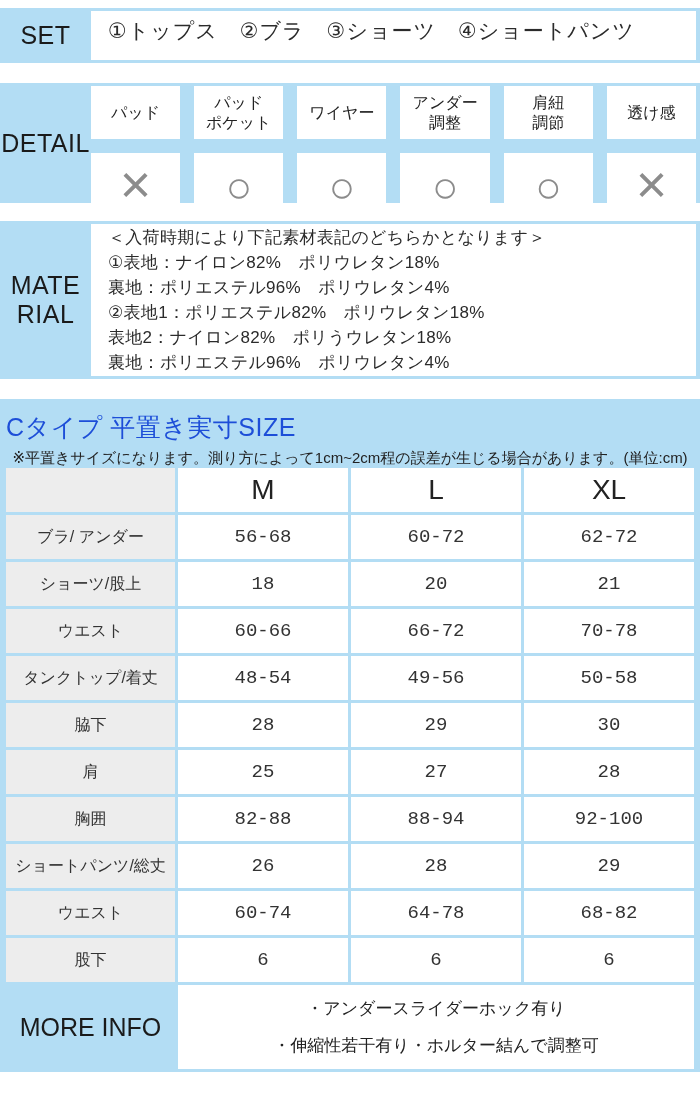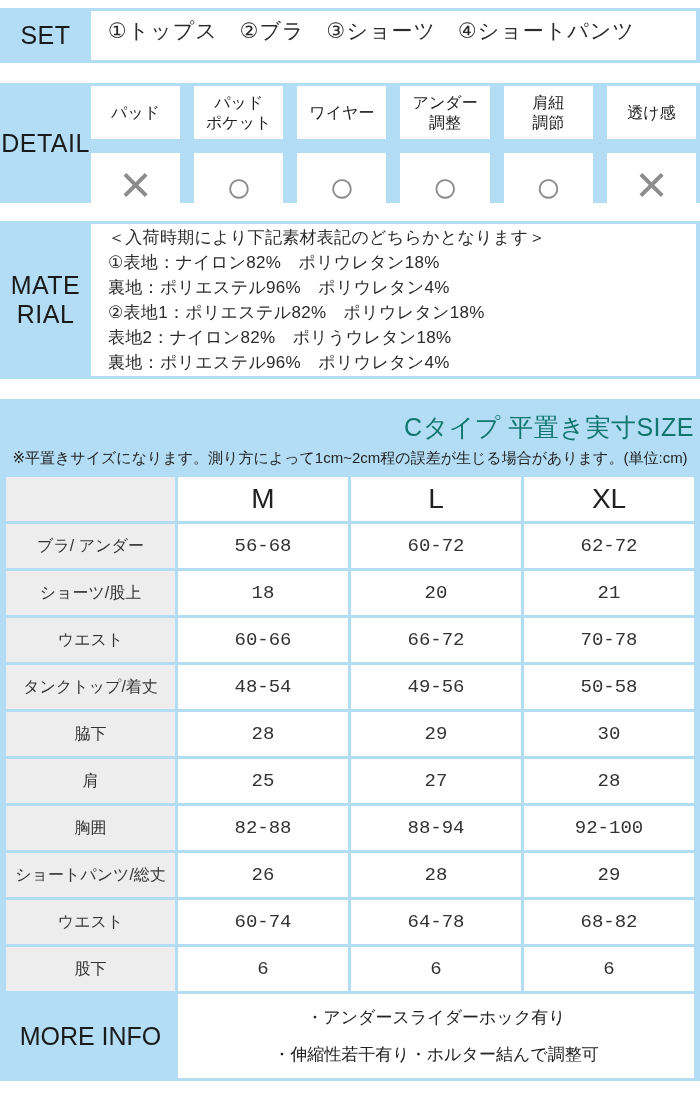--- a/index.html
+++ b/index.html
@@ -88,31 +88,30 @@
     letter-spacing: 0.3px;
   }
 
   
   .sec-size {
     margin-top: 20px;
     background: var(--blue);
     padding: 5px 6px 3px;
   }
   .size-title {
-    text-align: right;
+    text-align: left;
     font-size: 25px;
-    color: #0f766e;
+    color: #1d4ed8;
     padding: 7px 0 5px;
     letter-spacing: 0.5px;
   }
   .size-note {
     text-align: center;
     font-size: 15px;
     color: #222;
-    padding-bottom: 9px;
     white-space: nowrap;
   }
   .size-grid {
     display: grid;
     grid-template-columns: 169px 1fr 1fr 1fr;
     grid-auto-rows: 44px;
     gap: 3px;
   }
   .srow { display: contents; }
   .cell {

